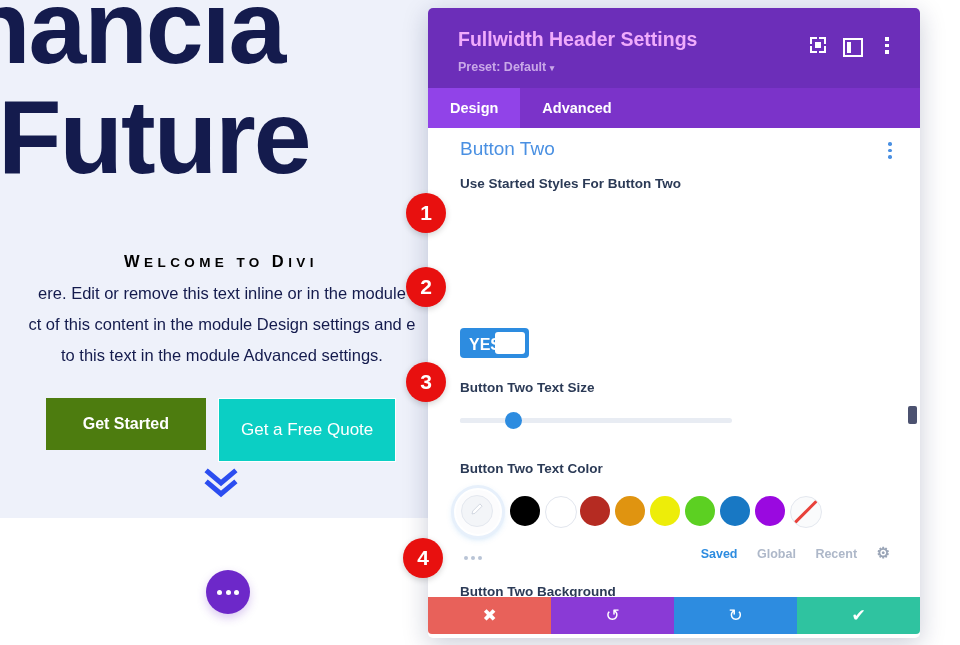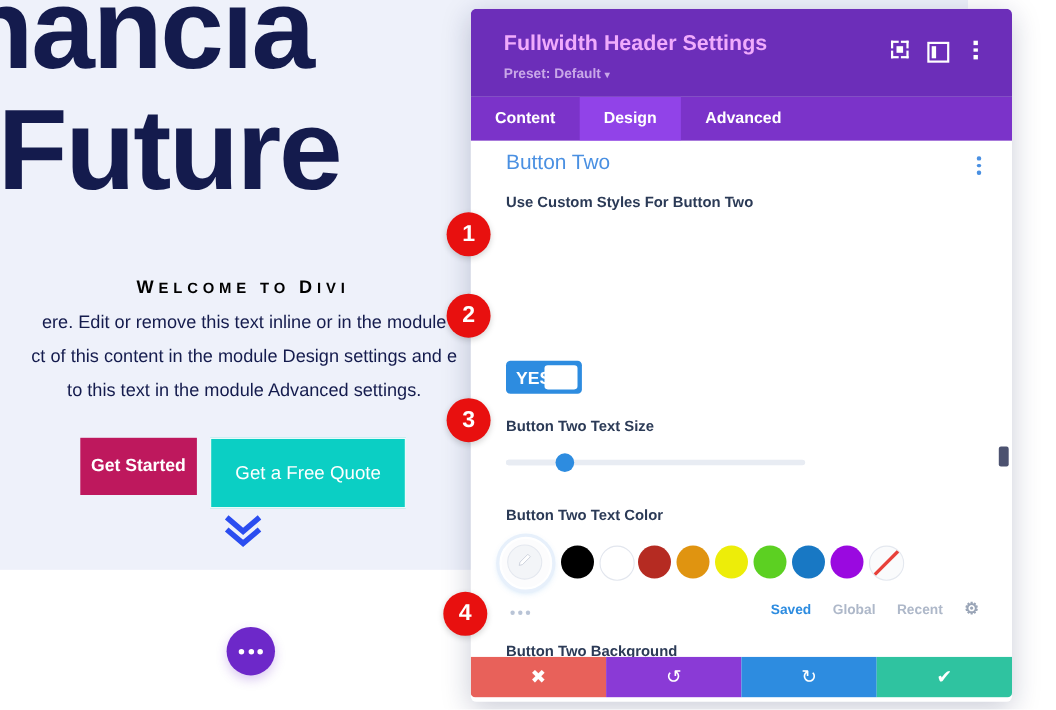--- a/index.html
+++ b/index.html
@@ -29,22 +29,22 @@
     position:absolute;left:0;top:252px;width:442px;text-align:center;
     font-size:13.5px;font-weight:bold;color:#000000;letter-spacing:4.4px;
   }
   .hero-sub .cap{font-size:16.5px;}
   .hero-body{
     position:absolute;left:-78px;top:278px;width:600px;text-align:center;
     font-size:16.5px;line-height:31px;color:#141b4d;
   }
   .hero-buttons{position:absolute;left:0;top:398px;width:442px;text-align:center;}
   .btn-one{
-    display:inline-block;background:#be185d;color:#ffffff;
-    font-size:16px;font-weight:bold;padding:17px 10px;vertical-align:top;
+    display:inline-block;background:#4d7c0f;color:#ffffff;
+    font-size:16px;font-weight:bold;padding:17px 37px;vertical-align:top;
   }
   .btn-two{
     display:inline-block;background:#0bcfc4;color:#ffffff;
     font-size:17px;padding:21px 22px;margin-left:12px;vertical-align:top;
     border:1px solid #ffffff;
   }
   .chevrons{
     position:absolute;left:0;top:468px;width:442px;text-align:center;
     color:#2b4df0;line-height:0;
   }
@@ -244,37 +244,36 @@
         </span>
       </span>
       <span class="hi"><span class="ic-panel"></span></span>
       <span class="hi">
         <span class="ic-kebab"><b></b><b></b><b></b></span>
       </span>
     </div>
   </div>
 
   <div id="tabs">
-    <div class="tab">Content</div>
     <div class="tab active">Design</div>
     <div class="tab">Advanced</div>
   </div>
 
   <div id="panel-body">
 
     <div class="section-head">
       <span class="st">Button Two</span>
       <span class="sk">
           <b></b>
           <b></b>
           <b></b>
         </span>
     </div>
 
-    <div class="field-label" style="top:48px">Use Custom Styles For Button Two</div>
+    <div class="field-label" style="top:48px">Use Started Styles For Button Two</div>
     <div id="toggle">
       <span class="yes">YES</span>
       <span class="knob"></span>
     </div>
 
     <div class="field-label" style="top:252px">Button Two Text Size</div>
     <div id="slider-row">
       <div class="track">
           <div class="fill"></div>
         </div>

